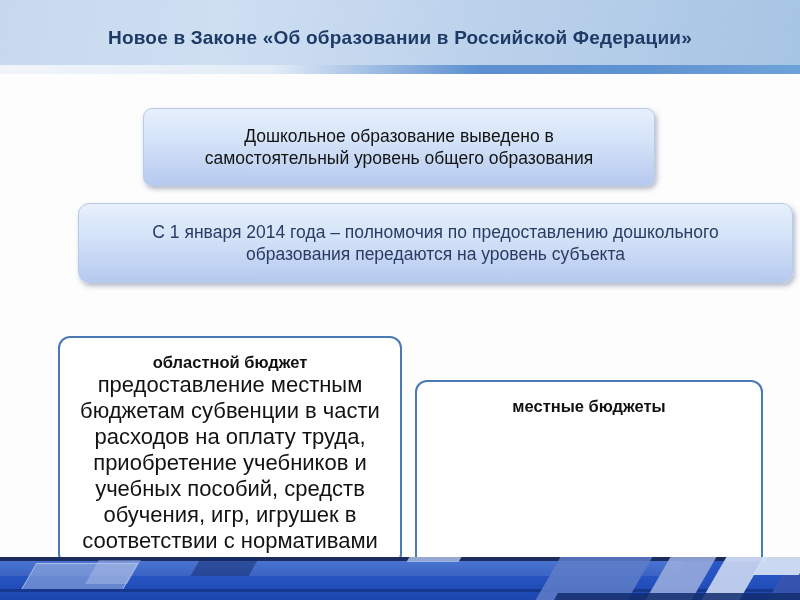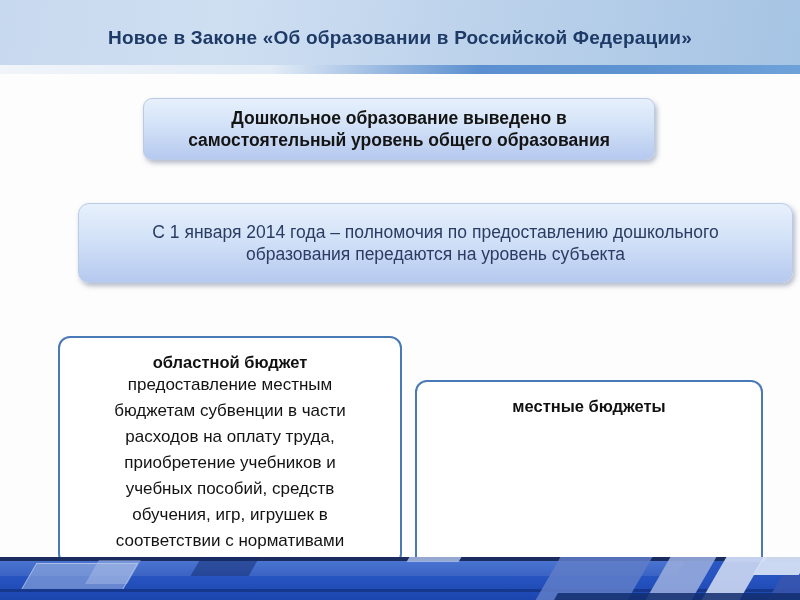--- a/index.html
+++ b/index.html
@@ -22,37 +22,37 @@
     background:linear-gradient(to right,#f1f5fa 0%,#e3ecf7 34%,#8db1de 50%,#5b8fd0 60%,#5e93d1 80%,#6da2d9 100%);
   }
   
   .banner{
     position:absolute;box-sizing:border-box;
     border:1px solid #b9cbe5;border-radius:9px;
     background:linear-gradient(180deg,#e7f0fc 0%,#d4e3f8 42%,#b6c9ef 100%);
     box-shadow:2px 3px 5px rgba(110,120,150,.5);
     display:flex;align-items:center;justify-content:center;text-align:center;
   }
-  .banner1{left:143px;top:98px;width:512px;height:62px;font-weight:bold;}
+  .banner1{left:143px;top:108px;width:512px;height:78px;}
   .banner2{left:50px;top:203px;width:715px;height:80px;border-radius:11px;margin-left:28px;}
   .banner-text{font-size:17.5px;line-height:1.28;white-space:pre-line;}
   .banner1 .banner-text{color:#141414;}
   .banner2 .banner-text{color:#2a3c63;}
   
   .card{
     position:absolute;top:336px;height:230px;box-sizing:border-box;
     background:#fff;border:2px solid #4a7ab5;border-radius:12px;
     display:flex;flex-direction:column;align-items:center;
     padding:15px 12px 12px;text-align:center;
   }
   .card-left{left:58px;width:344px;}
   .card-right{left:415px;width:348px;margin-top:44px;}
   .card-title{font-size:16.5px;font-weight:bold;color:#111;}
   .card-body-wrap{flex:1;display:flex;align-items:center;justify-content:center;}
-  .card-body{font-size:17px;line-height:26px;color:#131313;white-space:pre-line;}
+  .card-body{font-size:22px;line-height:26px;color:#131313;white-space:pre-line;}
   
   .band{
     position:absolute;left:0;top:557px;width:800px;height:43px;overflow:hidden;
     background:linear-gradient(180deg,#2e59c6 0%,#2553c0 50%,#1c45ae 100%);
   }
   .shape{position:absolute;transform:skewX(-30deg);}
   .noskew{transform:none;}
   .s-topline{left:-10px;top:0;width:820px;height:4px;background:#1b2d5e;}
   .s-bar{left:-45px;top:4px;width:725px;height:15px;background:linear-gradient(180deg,#4a74d0,#3a63c4);}
   .s-l1{left:28px;top:6px;width:100px;height:27px;background:rgba(160,182,226,.55);border:1px solid rgba(212,223,243,.55);}

